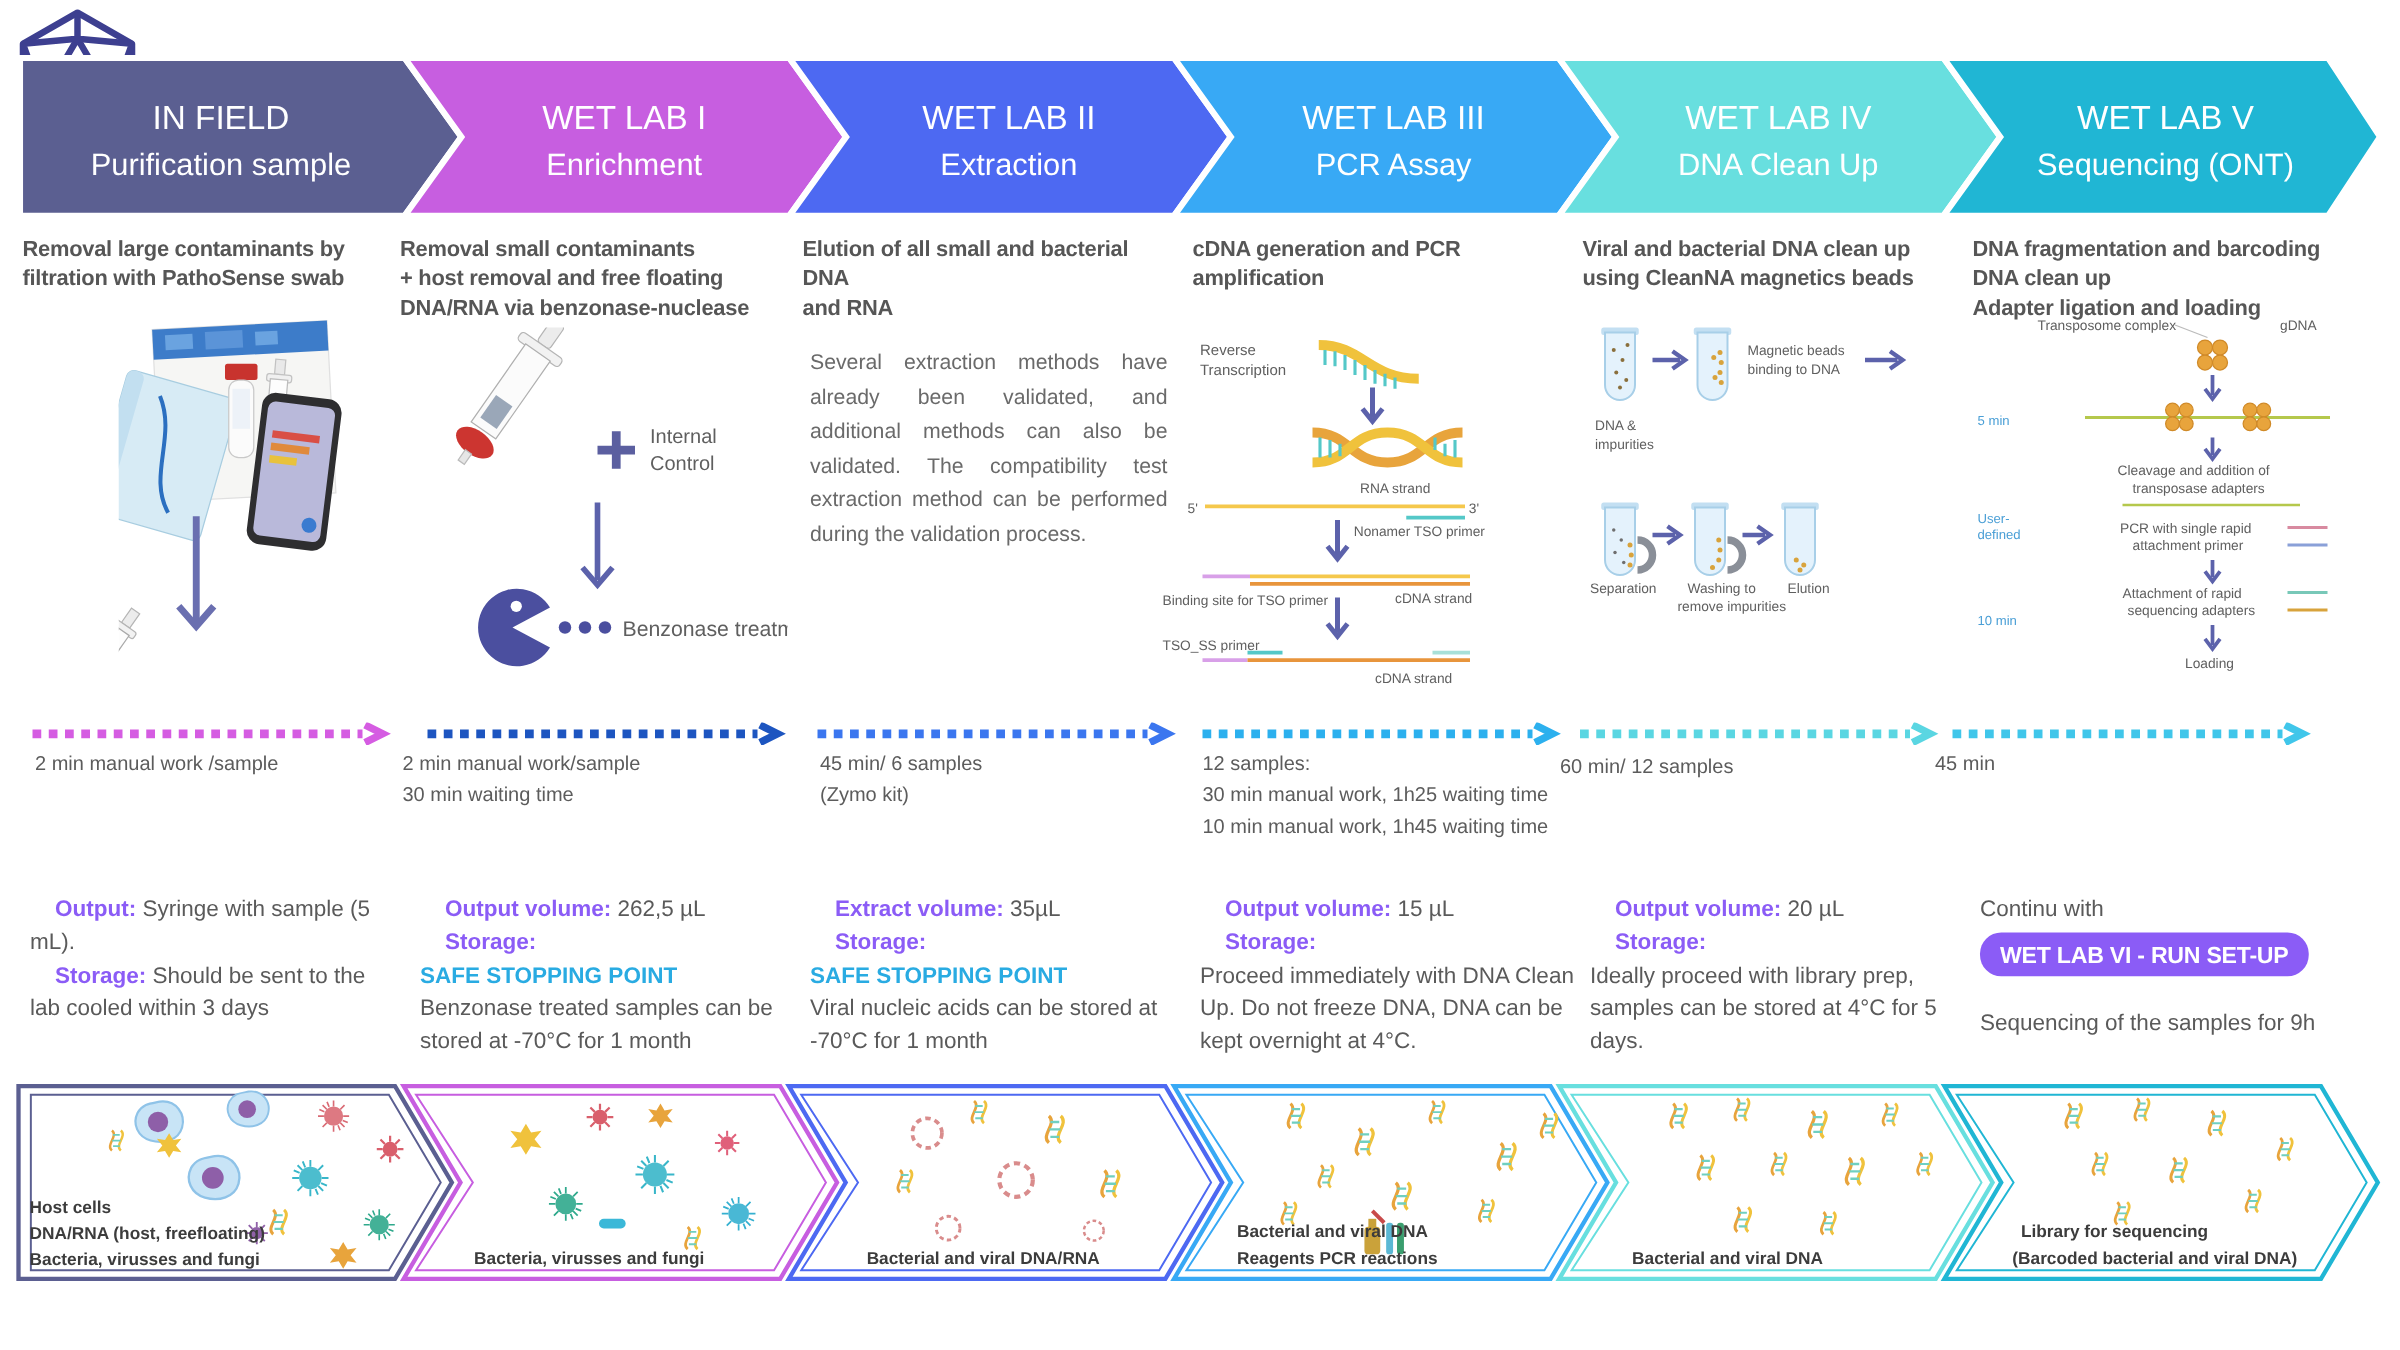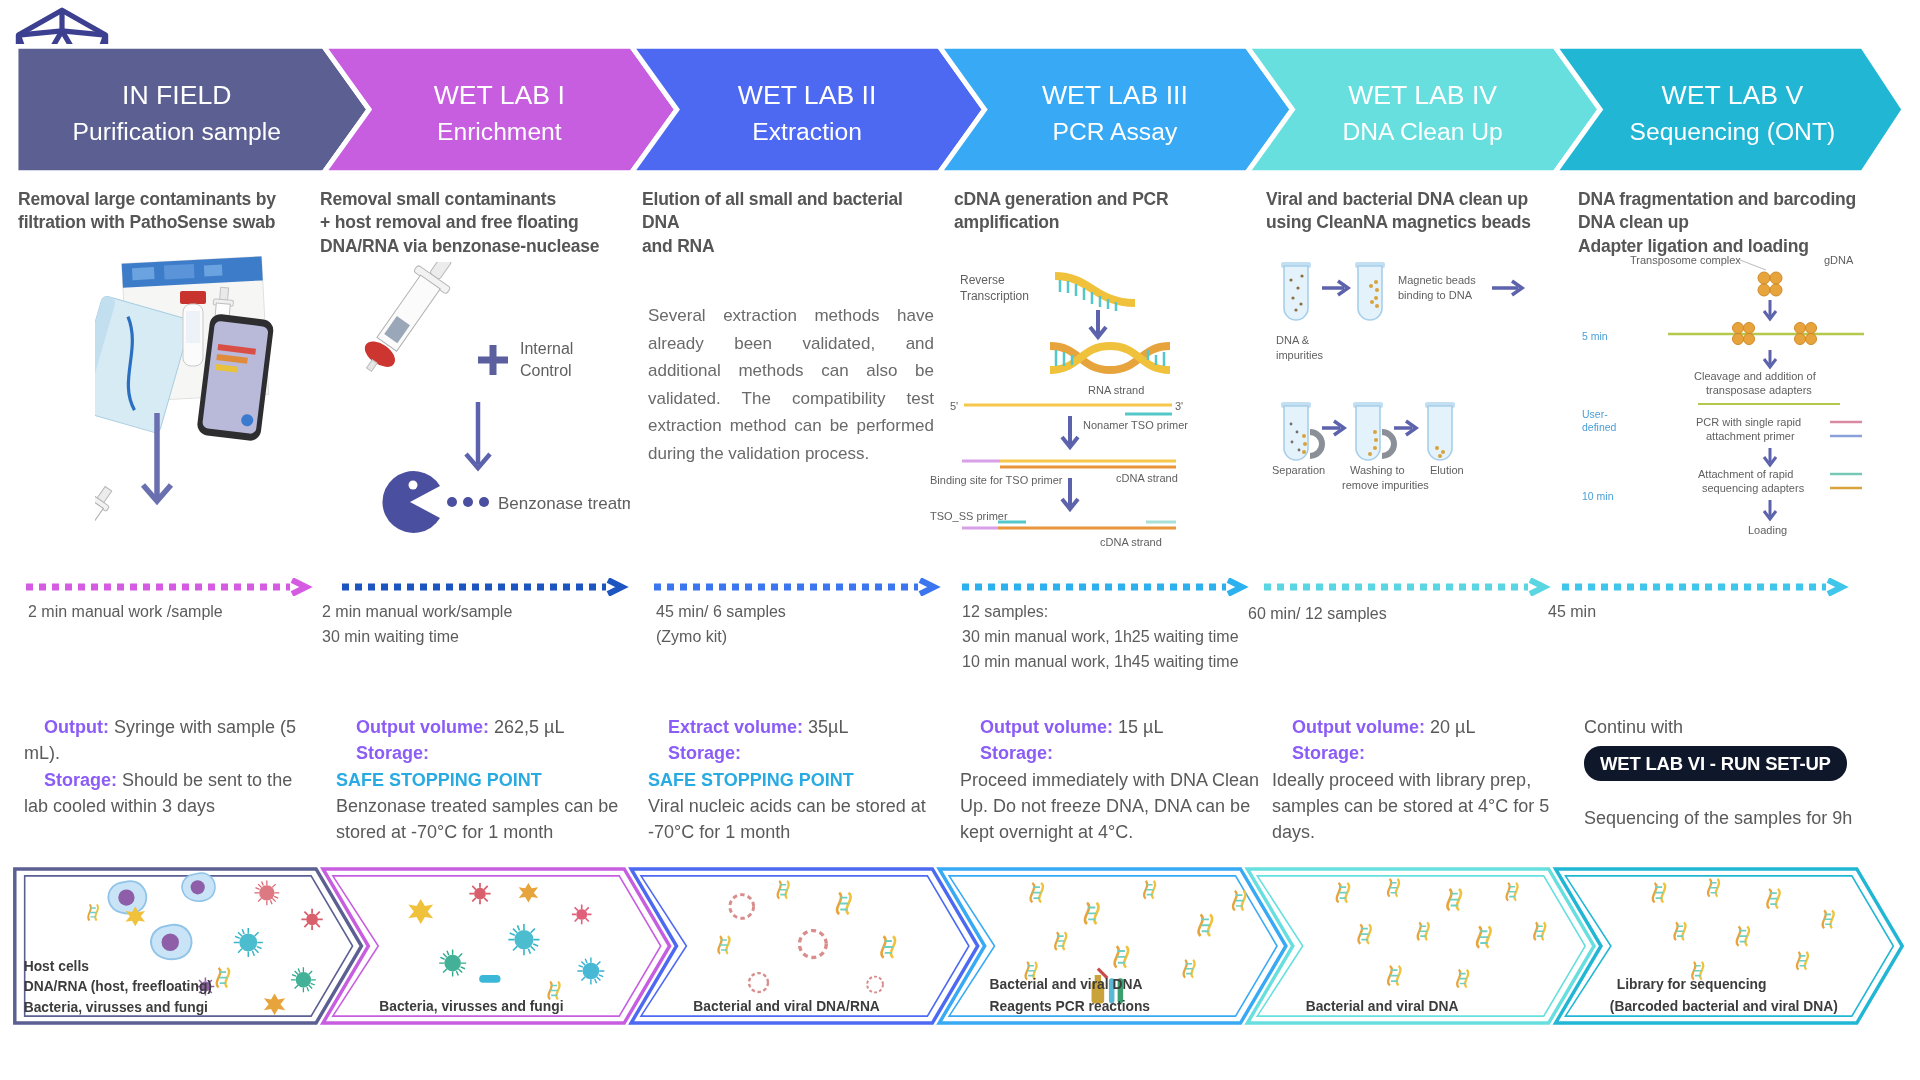--- a/index.html
+++ b/index.html
@@ -9,21 +9,21 @@
   .hdr-t1{font-size:27px;fill:#ffffff;}
   .hdr-t2{font-size:25px;fill:#ffffff;}
   .subtitle{position:absolute;top:188px;width:300px;text-align:left;font-weight:bold;
             font-size:17.5px;line-height:1.33;color:#565656;letter-spacing:-0.2px;}
   .para{position:absolute;font-size:17px;line-height:1.62;color:#6a6a6a;text-align:justify;}
   .timing-text{position:absolute;font-size:16px;color:#5c5c5c;line-height:1.55;}
   .pre-timing{position:absolute;font-size:16px;color:#5c5c5c;line-height:1.55;}
   .output{position:absolute;top:714px;font-size:18px;line-height:1.46;color:#5a5a5a;}
   .output b{color:#8b5cf6;margin-left:20px;}
   .safe{color:#29abe2;font-weight:bold;}
-  .pill{display:inline-block;background:#0f172a;color:#fff;font-weight:bold;font-size:18.5px;
+  .pill{display:inline-block;background:#8b5cf6;color:#fff;font-weight:bold;font-size:18.5px;
         padding:4px 16px;border-radius:17px;letter-spacing:-0.2px;}
   .dlab{font-size:12px;fill:#5f5f5f;}
   .dlab-s{font-size:11px;fill:#5f5f5f;}
   .dlab-b{font-size:10.5px;fill:#4a9fd6;}
   .band-lab{font-size:14px;font-weight:bold;fill:#3c3c3c;}
 </style>
 </head>
 <body>
 
 <div class="canvas">
@@ -154,21 +154,21 @@
     <g transform="translate(30,210)">
       <path d="M30 30 L60 14 A31 31 0 1 0 60 46 Z" fill="#4b4f9f"></path>
       <circle cx="33" cy="13" r="4.5" fill="#ffffff"></circle>
       <circle cx="72" cy="30" r="5" fill="#4b4f9f"></circle>
       <circle cx="88" cy="30" r="5" fill="#4b4f9f"></circle>
       <circle cx="104" cy="30" r="5" fill="#4b4f9f"></circle>
     </g>
     <text class="dlab" x="148" y="247" style="font-size:17px">Benzonase treatment</text>
   </svg>
 
-  <div class="para" style="left:648px;top:302px;width:286px">Several extraction methods have already been validated, and additional methods can also be validated. The compatibility test extraction method can be performed during the validation process.</div>
+  <div class="para" style="left:648px;top:276px;width:286px">Several extraction methods have already been validated, and additional methods can also be validated. The compatibility test extraction method can be performed during the validation process.</div>
 
   <svg style="position:absolute;left:920px;top:258px" width="300" height="295" viewBox="0 0 300 295">
     <text class="dlab" x="40" y="26">Reverse</text>
     <text class="dlab" x="40" y="42">Transcription</text>
     <g>
       <path d="M135,18 C170,18 175,45 215,45" stroke="#f0c23c" stroke-width="8" fill="none"></path>
       <g stroke="#54c8c8" stroke-width="2.5">
         <path d="M140,22 v12 M148,23 v12 M156,26 v12 M164,30 v12 M172,34 v12 M180,38 v11 M188,41 v10 M196,44 v9"></path>
       </g>
     </g>

